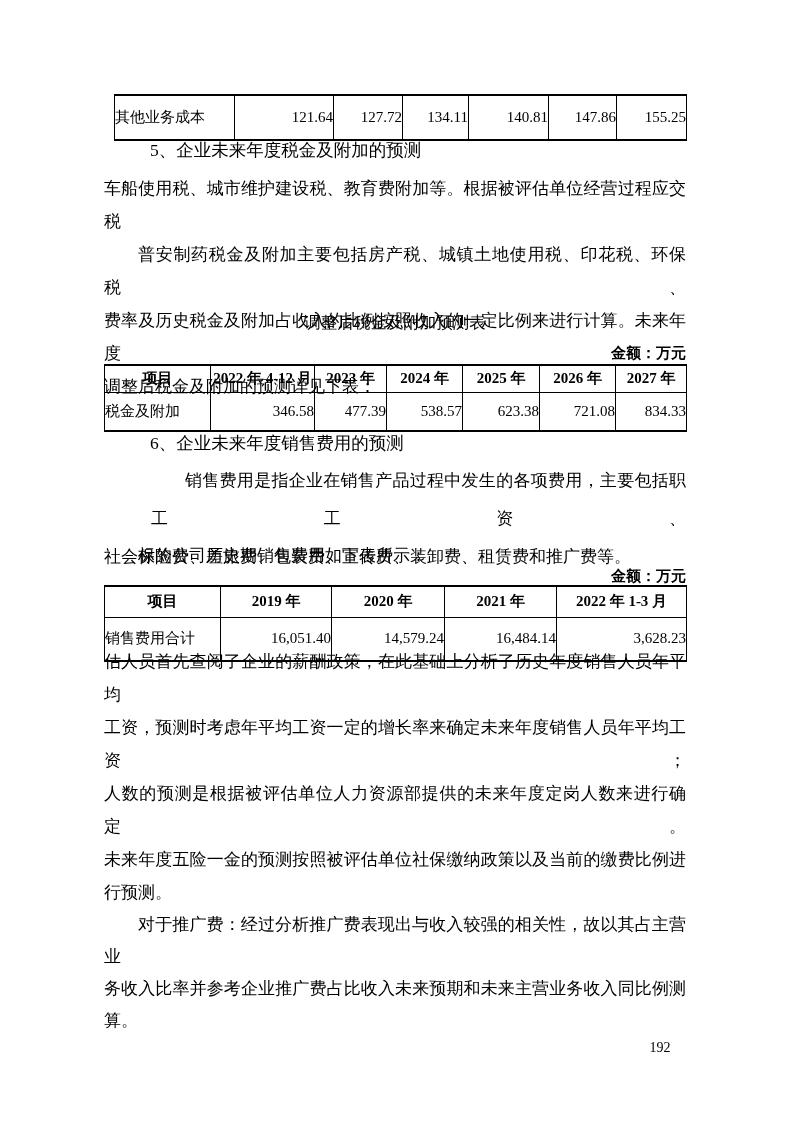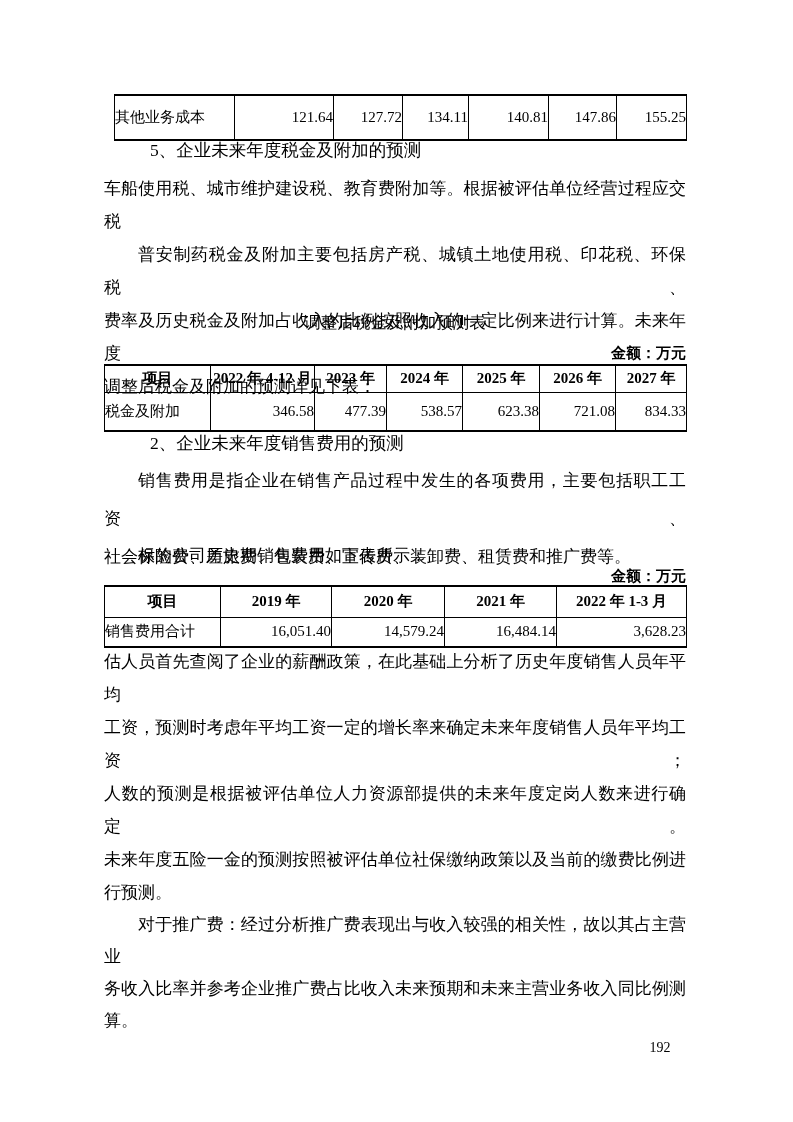--- a/index.html
+++ b/index.html
@@ -103,24 +103,24 @@
         <td class="num">346.58</td>
         <td class="num">477.39</td>
         <td class="num">538.57</td>
         <td class="num">623.38</td>
         <td class="num">721.08</td>
         <td class="num">834.33</td>
       </tr>
     </tbody>
   </table>
 
-  <div class="abs heading" style="top:431px;">2、企业未来年度销售费用的预测</div>
+  <div class="abs heading" style="top:431px;">6、企业未来年度销售费用的预测</div>
 
   <div class="abs" style="top:462px;">
-    <div class="ln just indent" style="line-height:38px;">销售费用是指企业在销售产品过程中发生的各项费用，主要包括职工工资、</div>
+    <div class="ln just indent" style="line-height:38px;margin-left:47px;">销售费用是指企业在销售产品过程中发生的各项费用，主要包括职工工资、</div>
     <div class="ln" style="line-height:38px;">社会保险费、差旅费、包装费、宣传费、装卸费、租赁费和推广费等。</div>
   </div>
 
   <div class="abs ln indent" style="top:539px; line-height:33px;">标的公司历史期销售费用如下表所示：</div>
 
   <div class="abs unit" style="top:566px;">金额：万元</div>
 
   <table class="doc-tbl" style="position:absolute; top:585px; left:104px; width:582px;">
     <colgroup>
       <col style="width:116px">
@@ -130,21 +130,21 @@
         <col style="width:130px">
     </colgroup>
     <tbody>
       <tr style="height:31px;">
         <th>项目</th>
         <th>2019 年</th>
         <th>2020 年</th>
         <th>2021 年</th>
         <th>2022 年 1-3 月</th>
       </tr>
-      <tr style="height:30px;">
+      <tr style="height:44px;">
         <td class="lbl">销售费用合计</td>
         <td class="num">16,051.40</td>
         <td class="num">14,579.24</td>
         <td class="num">16,484.14</td>
         <td class="num">3,628.23</td>
       </tr>
     </tbody>
   </table>
 
   <div class="abs" style="top:645px;">

